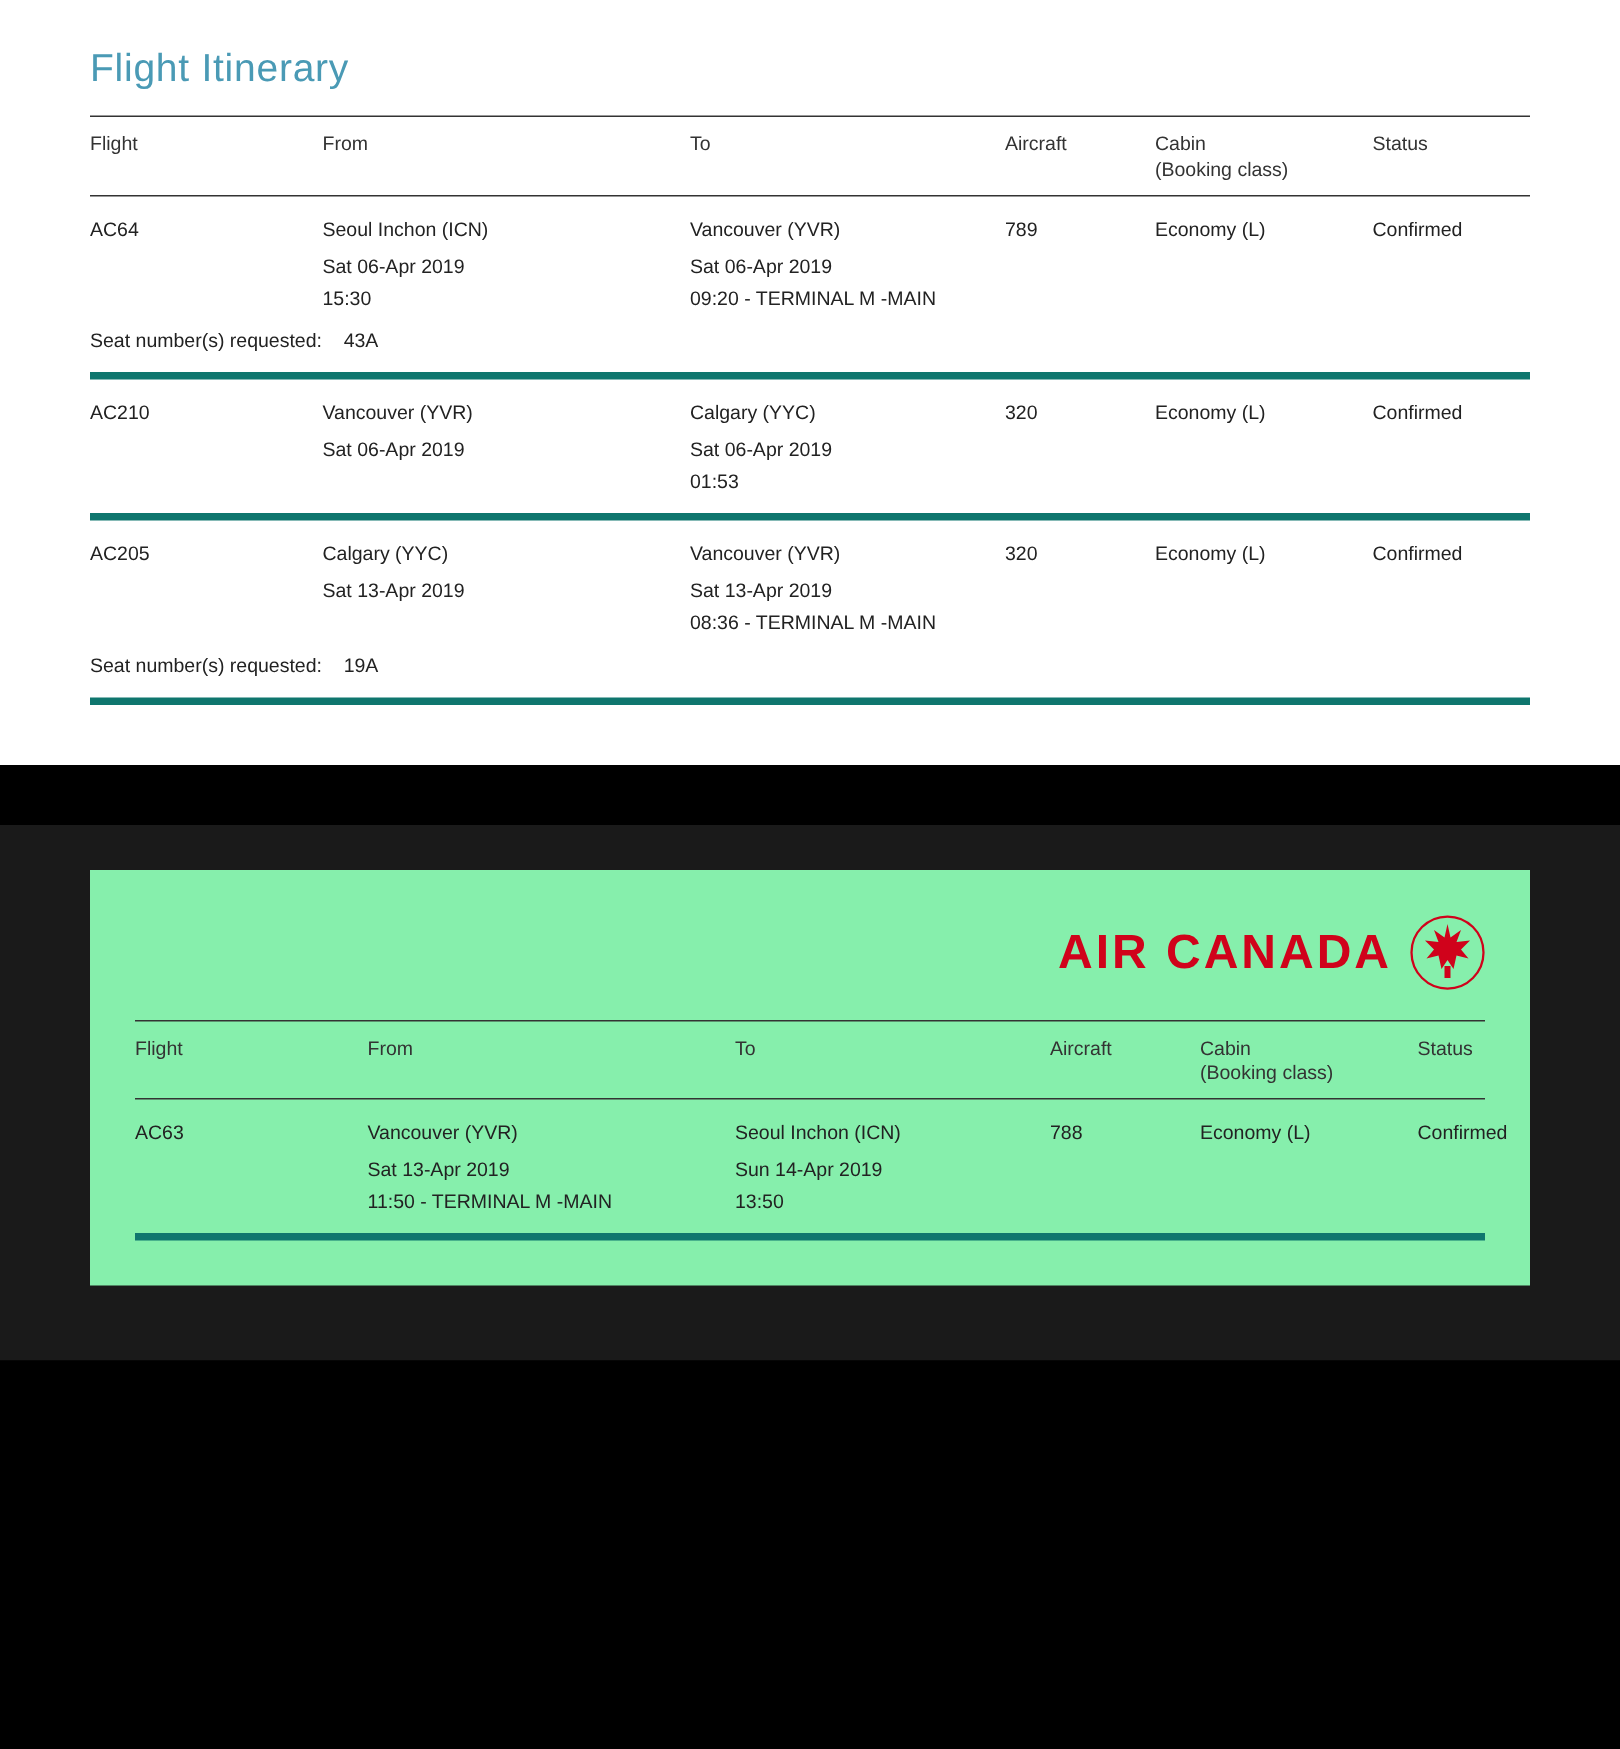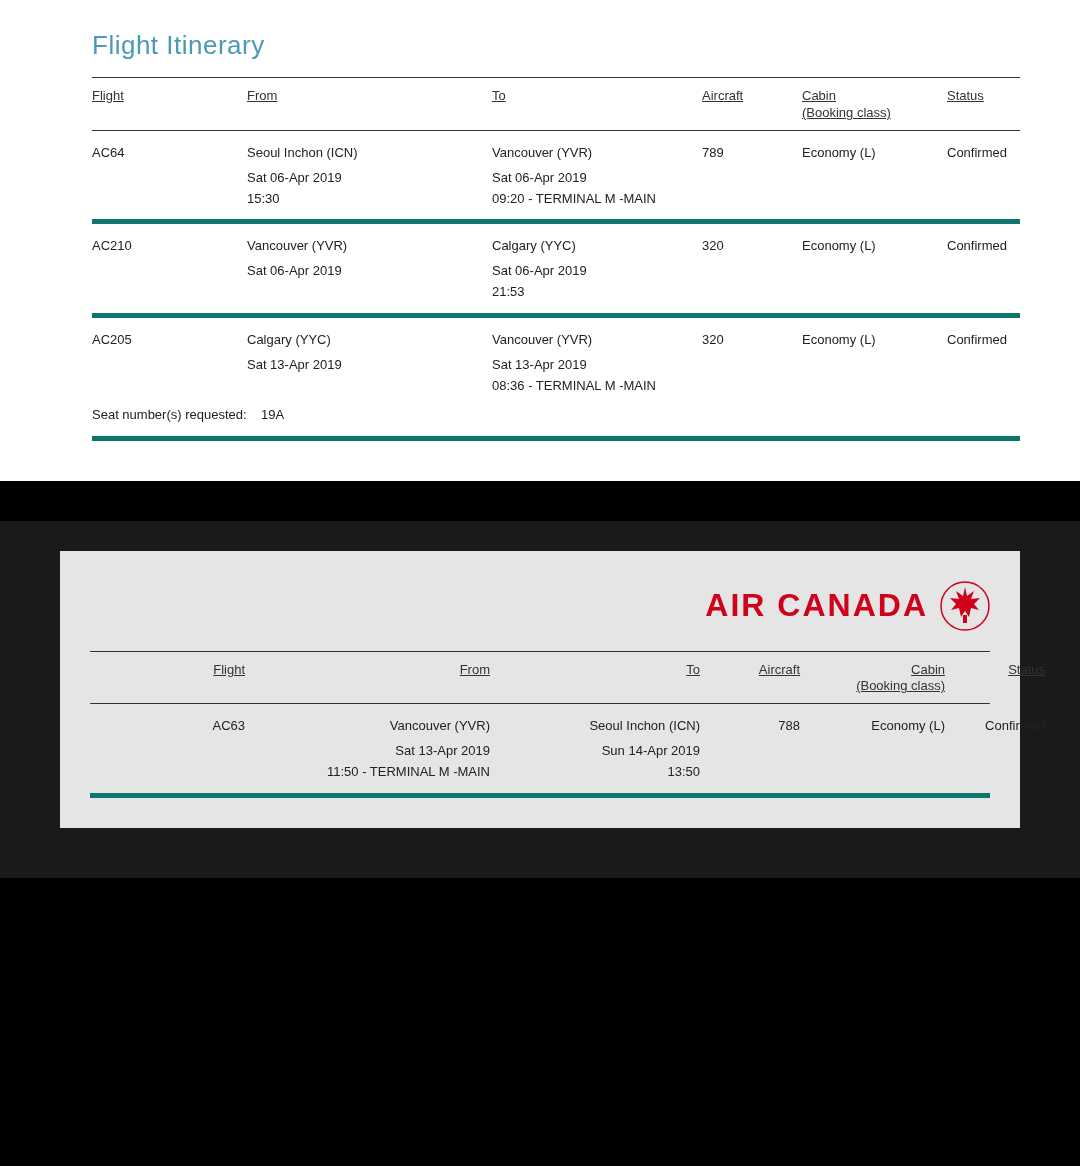--- a/index.html
+++ b/index.html
@@ -5,21 +5,21 @@
     * { margin: 0; padding: 0; box-sizing: border-box; }
     body {
       font-family: 'Courier New', Courier, monospace;
       font-size: 14px;
       background: #000;
       width: 1080px;
     }
 
     .page-section {
       background: #fff;
-      padding: 30px 60px 40px 92px;
+      padding: 30px 60px 40px 60px;
     }
 
     .page-section.dark-bg {
       background: #1a1a1a;
       padding: 30px 60px 50px 60px;
     }
 
     .page-title {
       color: #4a9ab5;
       font-size: 26px;
@@ -36,21 +36,20 @@
     }
 
     .table-header {
       display: grid;
       grid-template-columns: 155px 245px 210px 100px 145px 100px;
       padding: 10px 0 8px 0;
       border-bottom: 1px solid #333;
       font-family: Arial, sans-serif;
       font-size: 13px;
       color: #333;
-      text-decoration: underline;
     }
 
     .table-header .col-cabin {
       line-height: 1.3;
     }
 
     .flight-row {
       border-bottom: 5px solid #0f766e;
       padding: 14px 0 10px 0;
     }
@@ -99,24 +98,23 @@
       letter-spacing: 2px;
       margin-right: 12px;
     }
 
     .maple-leaf {
       width: 50px;
       height: 50px;
     }
 
     .dark-section-inner {
-      background: #e5e5e5;
+      background: #86efac;
       padding: 20px 30px 30px 30px;
       margin: 0;
-      text-align: right;
     }
   </style>
 </head>
 <body>
 
 <div class="page-section">
   <h1 class="page-title">Flight Itinerary</h1>
   <hr class="divider">
 
   <div class="table-header">
@@ -144,39 +142,43 @@
       <div></div>
       <div class="date-time">
         <div>Sat 06-Apr 2019</div>
         <div>15:30</div>
       </div>
       <div class="date-time">
         <div>Sat 06-Apr 2019</div>
         <div>09:20  - TERMINAL M -MAIN</div>
       </div>
     </div>
+    <div class="seat-row">
+      <span>Seat number(s) requested:</span>&nbsp;&nbsp;&nbsp;
+      <span>43A</span>
+    </div>
   </div>
 
   <div class="flight-row">
     <div class="flight-main-row">
       <div>AC210</div>
       <div>Vancouver (YVR)</div>
       <div>Calgary (YYC)</div>
       <div>320</div>
       <div>Economy (L)</div>
       <div>Confirmed</div>
     </div>
     <div class="flight-detail-row">
       <div></div>
       <div class="date-time">
         <div>Sat 06-Apr 2019</div>
       </div>
       <div class="date-time">
         <div>Sat 06-Apr 2019</div>
-        <div>21:53</div>
+        <div>01:53</div>
       </div>
     </div>
   </div>
 
   <div class="flight-row">
     <div class="flight-main-row">
       <div>AC205</div>
       <div>Calgary (YYC)</div>
       <div>Vancouver (YVR)</div>
       <div>320</div>

